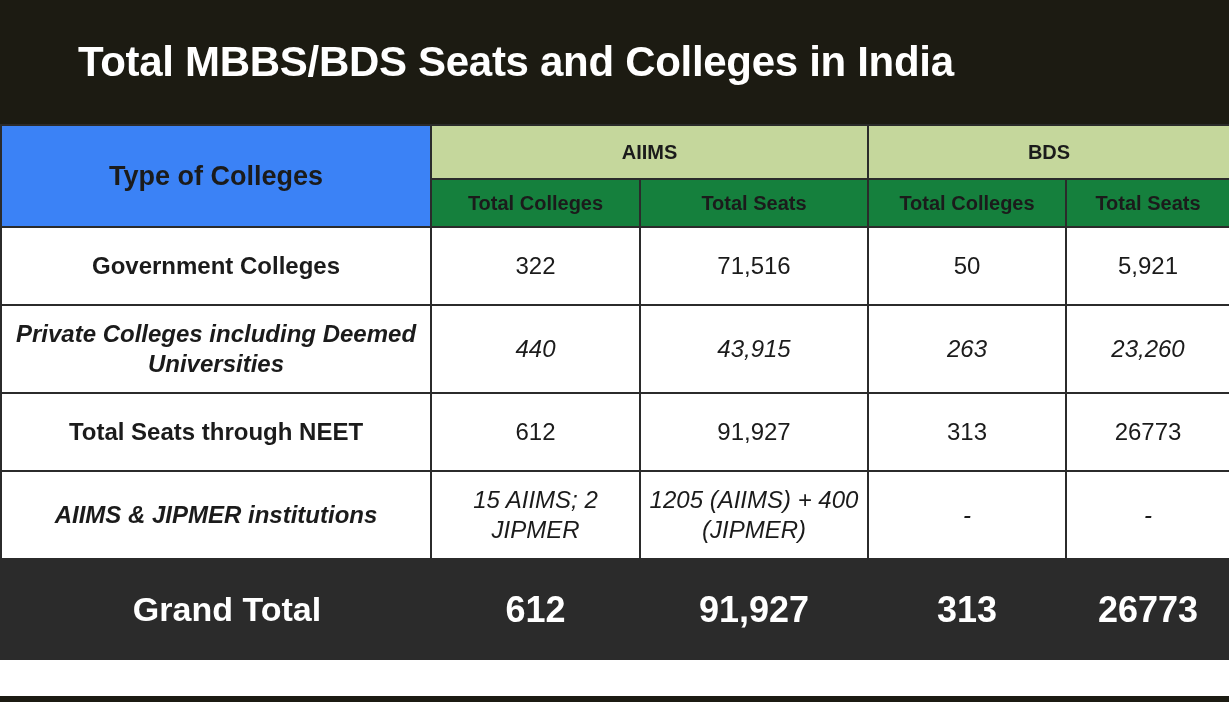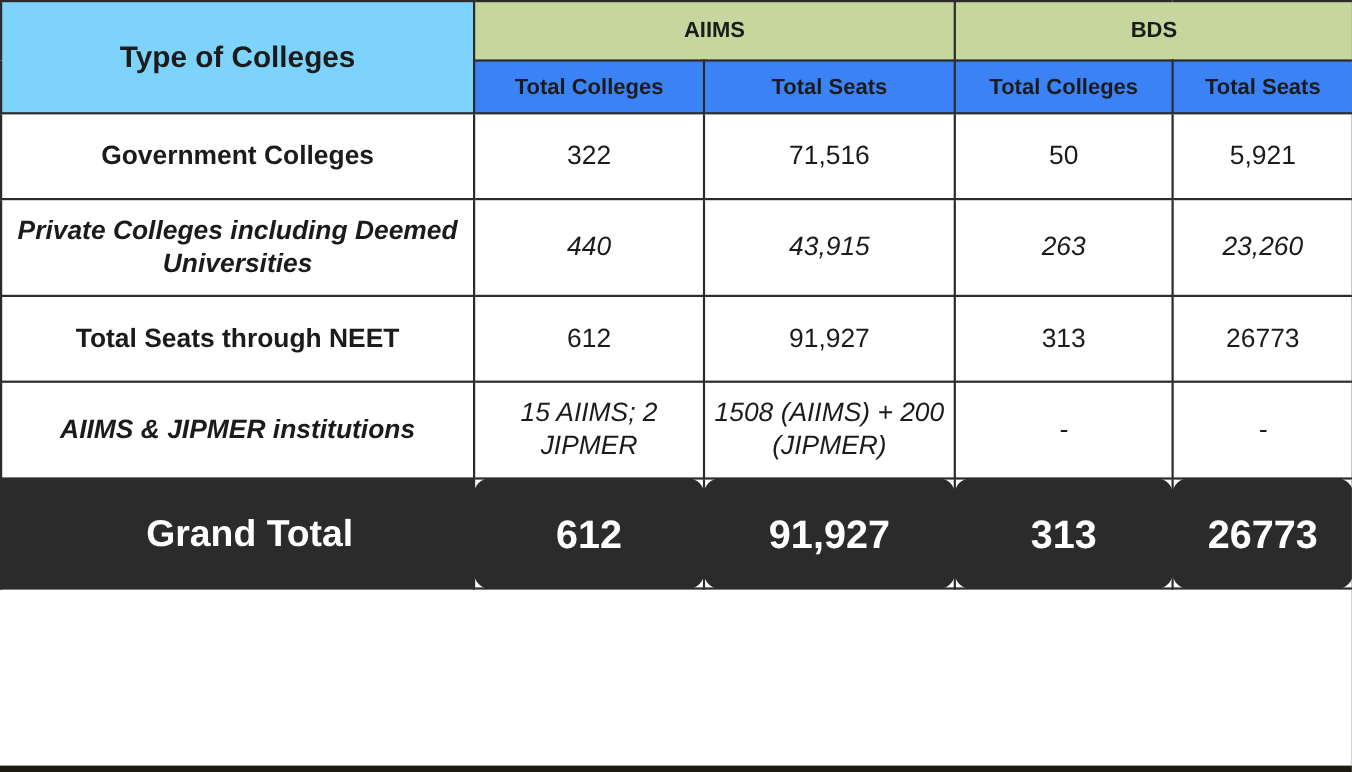--- a/index.html
+++ b/index.html
@@ -58,28 +58,28 @@
   }
   
   .hdr-group {
     background: #c5d79c;
     color: #1f3864;
     font-size: 20px;
     font-weight: bold;
     height: 52px;
   }
   .hdr-sub {
-    background: #3b82f6;
+    background: #15803d;
     color: #1f3864;
     font-size: 20px;
     font-weight: bold;
     height: 46px;
   }
   .hdr-type {
-    background: #7dd3fc;
+    background: #3b82f6;
     color: #1f3864;
     font-size: 27px;
     font-weight: bold;
     text-align: left;
     padding-left: 26px;
   }
   
   td.rowlabel {
     text-align: left;
     padding: 10px 14px 10px 22px;
@@ -87,21 +87,20 @@
     font-weight: bold;
     line-height: 1.25;
     color: #111111;
   }
   td.val {
     font-size: 24px;
     font-weight: normal;
     color: #1b1b1b;
     line-height: 1.25;
     padding: 10px 6px;
-    border-radius: 14px;
   }
   tr.body-row { height: 78px; }
   tr.body-row.tall { height: 88px; font-style: italic; }
 
   
   tr.grand td {
     background: #2b2b2b;
     color: #ffffff;
     border-color: #2b2b2b;
     height: 98px;
@@ -124,20 +123,23 @@
     width: 1229px;
     height: 6px;
     background: #1c1b12;
   }
 </style>
 </head>
 <body>
 
 <div class="page">
 
+  <div class="title-band">
+    <h1>Total MBBS/BDS Seats and Colleges in India</h1>
+  </div>
 
   <table class="main">
     <colgroup>
       <col class="c1">
         <col class="c2">
         <col class="c3">
         <col class="c4">
         <col class="c5">
     </colgroup>
     <thead>
@@ -171,21 +173,21 @@
       <tr class="body-row">
         <td class="rowlabel">Total Seats through NEET</td>
         <td class="val">612</td>
         <td class="val">91,927</td>
         <td class="val">313</td>
         <td class="val">26773</td>
       </tr>
       <tr class="body-row tall">
         <td class="rowlabel">AIIMS &amp; JIPMER institutions</td>
         <td class="val">15 AIIMS; 2 JIPMER</td>
-        <td class="val">1508 (AIIMS) + 200 (JIPMER)</td>
+        <td class="val">1205 (AIIMS) + 400 (JIPMER)</td>
         <td class="val">-</td>
         <td class="val">-</td>
       </tr>
       <tr class="grand">
         <td class="rowlabel">Grand Total</td>
         <td class="val">612</td>
         <td class="val">91,927</td>
         <td class="val">313</td>
         <td class="val">26773</td>
       </tr>

